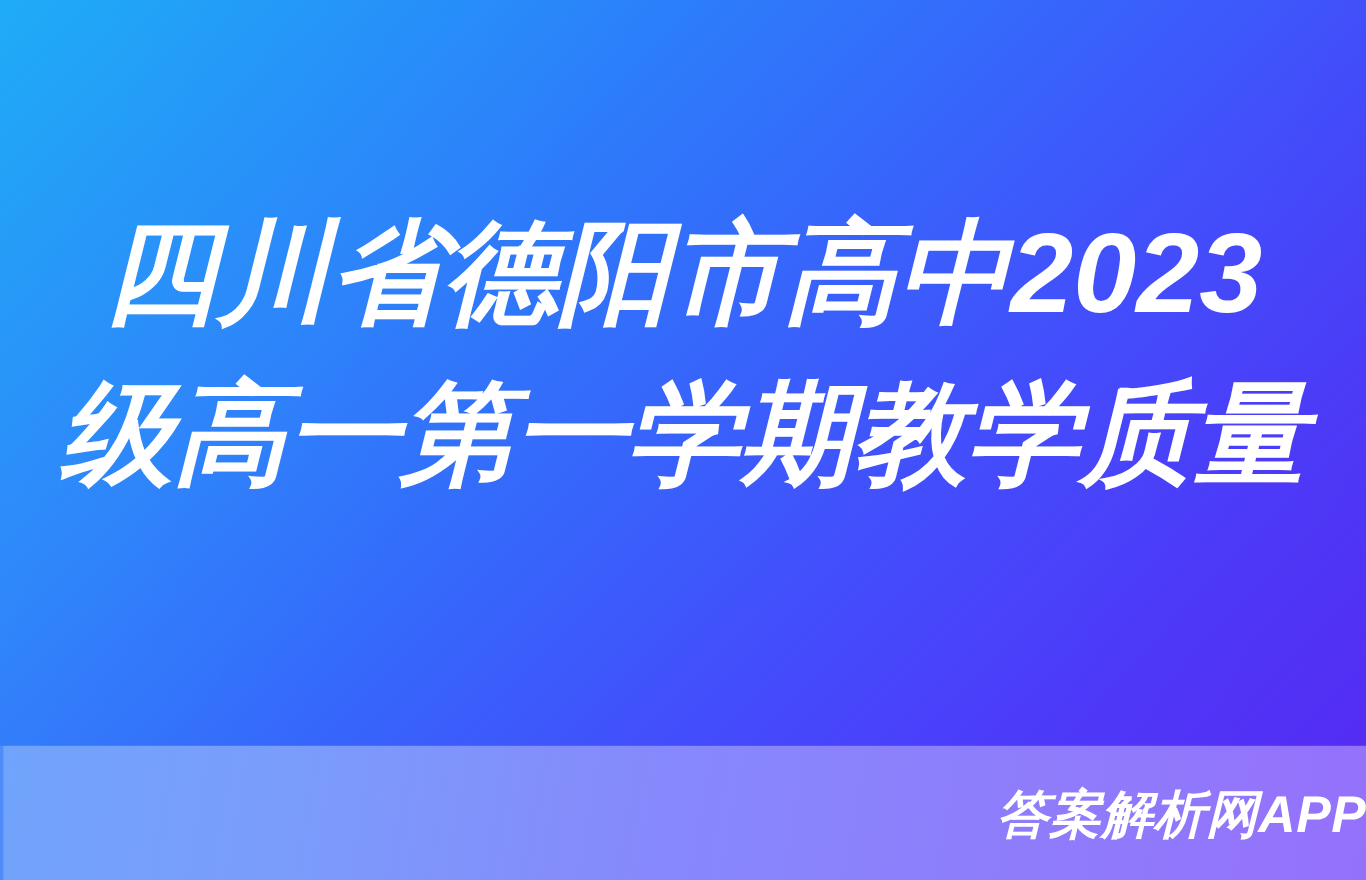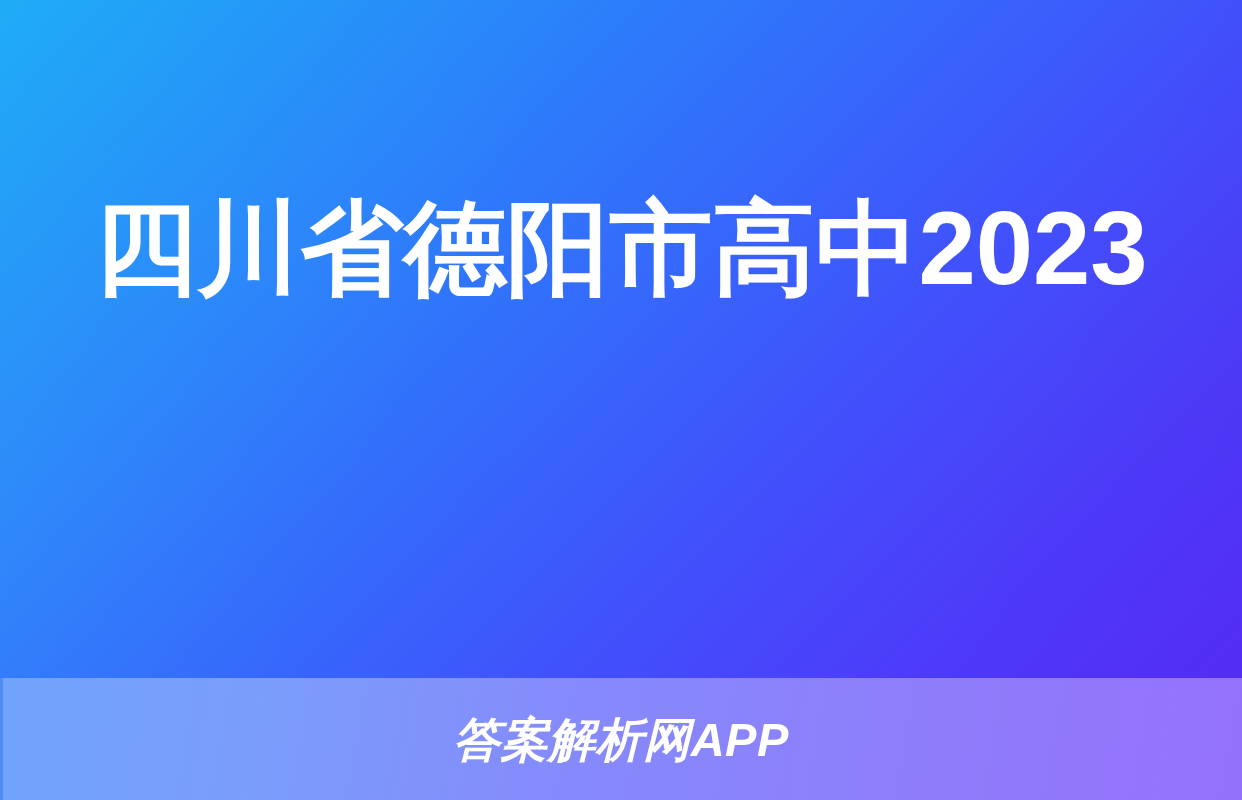--- a/index.html
+++ b/index.html
@@ -38,41 +38,42 @@
     padding: 0 40px;
     box-sizing: border-box;
   }
 
   .title-line {
     display: block;
     color: #ffffff;
     font-size: 103px;
     line-height: 146px;
     font-weight: 700;
+    font-style: italic;
     letter-spacing: 0px;
     white-space: nowrap;
     text-rendering: optimizeLegibility;
   }
 
   
   .watermark-band {
     position: absolute;
     left: 0;
     top: 678px;
     width: 1242px;
     height: 122px;
     background: linear-gradient(100deg,
       #70a4fb 0%,
       #7b9cfb 22%,
       #8689fb 48%,
       #8d7ffb 70%,
       #9571fb 100%);
     display: flex;
     align-items: center;
-    justify-content: center;
+    justify-content: flex-end;
   }
 
   .band-edge-left {
     position: absolute;
     left: 0;
     top: 0;
     width: 3px;
     height: 122px;
     background: #3f7ff7;
     opacity: 0.65;
@@ -104,20 +105,21 @@
 </style>
 </head>
 <body>
 
 <div class="cover-card">
 
   <div class="sheen"></div>
 
   <div class="title-block">
     <span class="title-line">四川省德阳市高中2023</span>
+    <span class="title-line">级高一第一学期教学质量</span>
   </div>
 
   <div class="watermark-band">
     <div class="band-edge-left"></div>
     <span class="watermark-text">答案解析网APP</span>
   </div>
 
 </div>
 
 </body></html>

